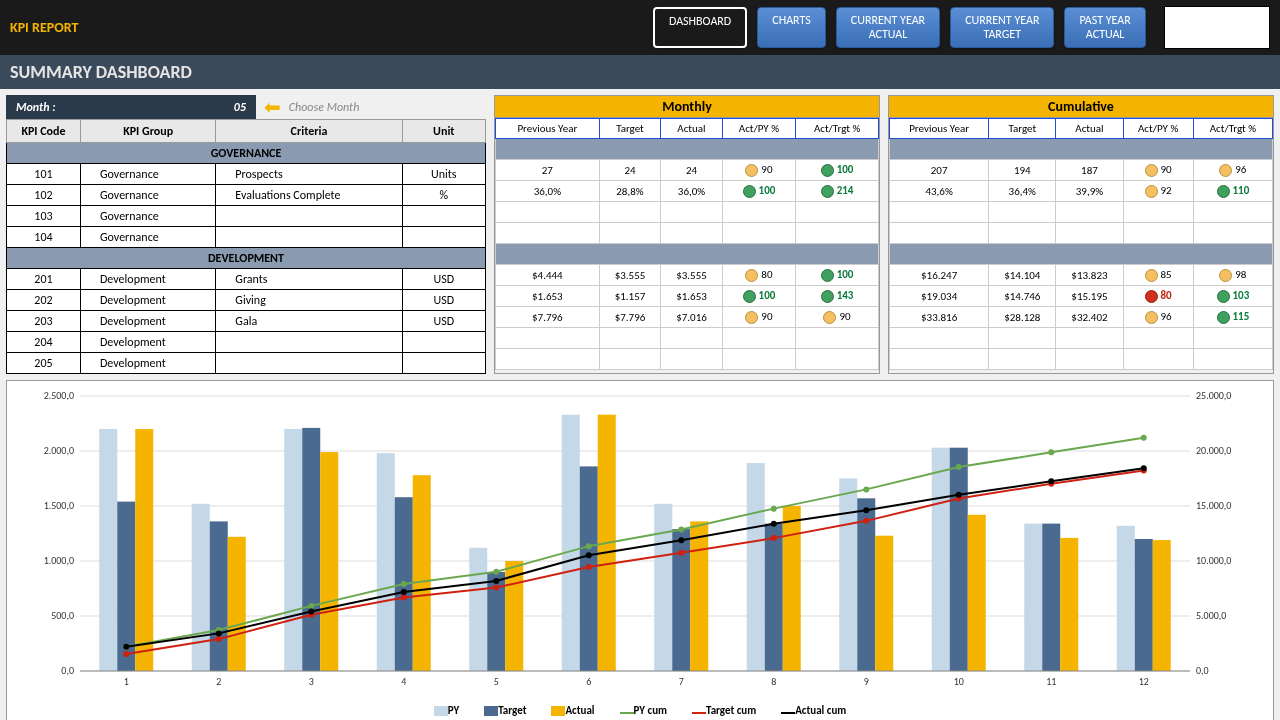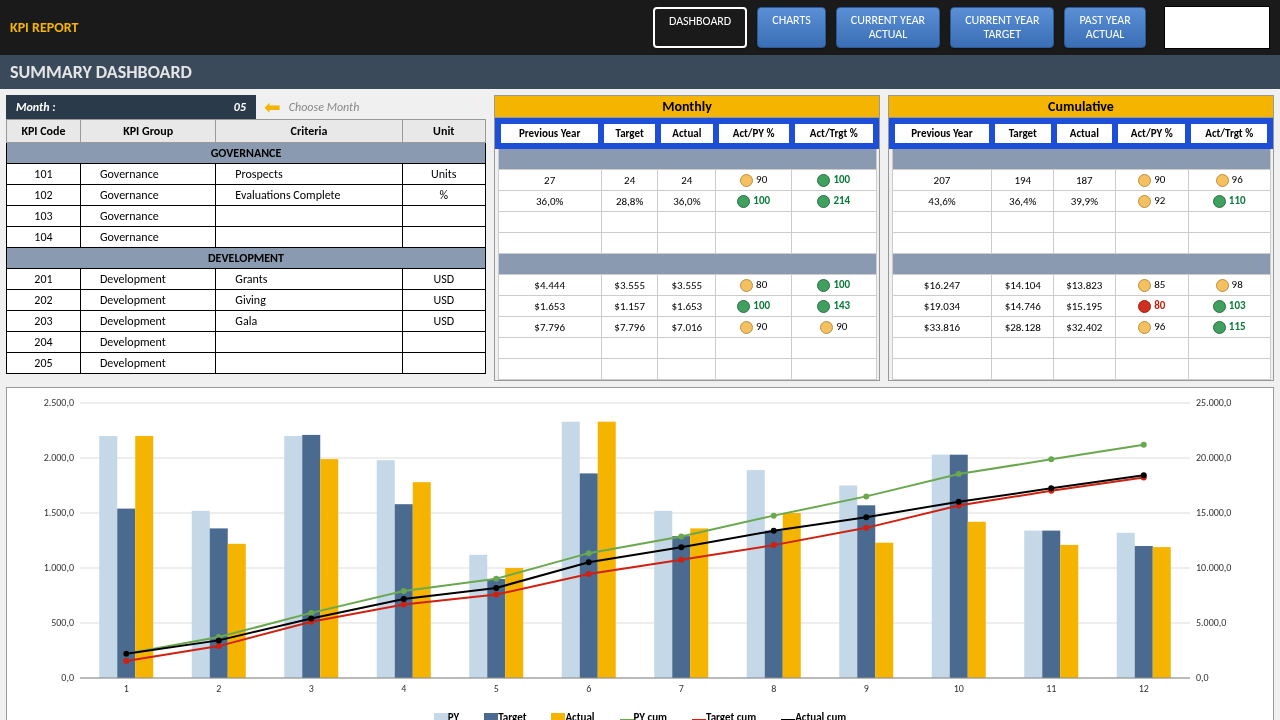--- a/index.html
+++ b/index.html
@@ -17,21 +17,21 @@
 .monthbox{background:#2a3a4a;color:#fff;padding:5px 10px;width:230px;display:flex;justify-content:space-between;font-weight:bold;font-style:italic}
 .arrow{color:#f5b400;font-size:20px}
 .choose{color:#888;font-style:italic}
 .kpi-table{border:1px solid #999;width:100%;border-collapse:collapse}
 .kpi-table th{background:#e8e8e8;border:1px solid #999;padding:4px;font-weight:bold}
 .kpi-table td{border:1px solid #000000;padding:2px 19px;background:#fff;height:16px}
 .group-hdr{background:#8a9ab0!important;color:#000;font-weight:bold;text-align:center}
 .data-block{flex:1;border:1px solid #999}
 .data-hdr{background:#f5b400;text-align:center;font-weight:bold;padding:2px;border-bottom:1px solid #999;font-size:14px}
 .data-table{width:100%;border-collapse:collapse}
-.data-table th{background:#fff;border:6px solid #1d4ed8;padding:3px;font-size:11px;font-weight:bold}
+.data-table th{background:#fff;border:1px solid #1d4ed8;padding:3px;font-size:11px;font-weight:normal}
 .data-table td{border:1px solid #ccc;padding:2px 4px;text-align:center;background:#fff;height:16px;font-size:11px}
 .dot{display:inline-block;width:11px;height:11px;border-radius:50%;vertical-align:middle;margin-right:3px}
 .dy{background:#f5c060;border:1px solid #b89040}
 .dg{background:#40a060;border:1px solid #2a7040}
 .dr{background:#d03020;border:1px solid #a02010}
 .vg{color:#0a7a3a;font-weight:bold}
 .vr{color:#c02010;font-weight:bold}
 .vb{color:#000;font-weight:normal}
 .chart{margin:0 6px 6px;border:1px solid #999;background:#fff;height:340px;position:relative}
 svg{width:100%;height:100%}

